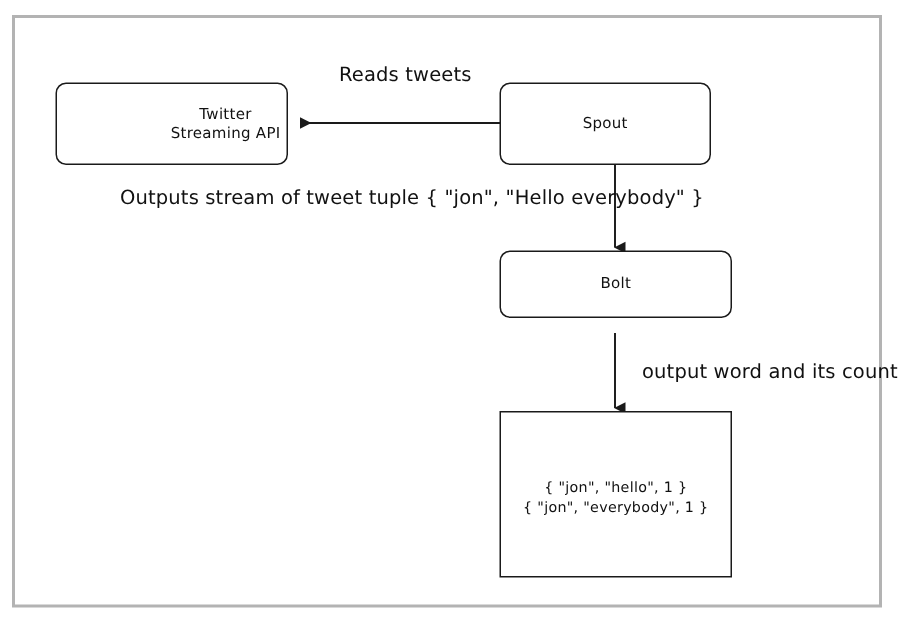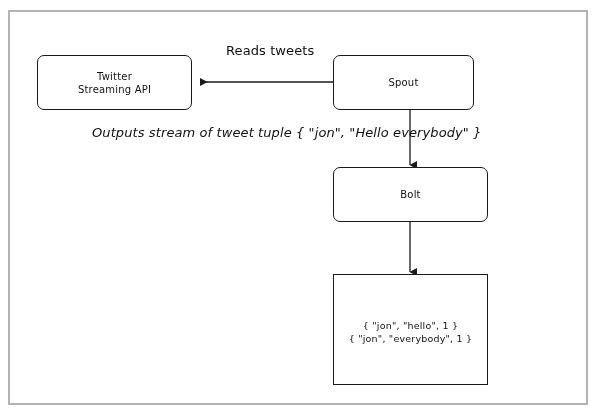--- a/index.html
+++ b/index.html
@@ -49,32 +49,33 @@
   }
   .node-label {
     white-space: pre-line;
     padding: 0 4px;
   }
   #node-twitter {
     left: 37px;
     top: 55px;
     width: 155px;
     height: 55px;
+    justify-content: flex-end;
   }
   #node-spout {
     left: 333px;
     top: 55px;
     width: 141px;
     height: 55px;
   }
   #node-bolt {
     left: 333px;
     top: 167px;
     width: 155px;
-    height: 55px;
+    height: 45px;
   }
   #node-result {
     left: 333px;
     top: 274px;
     width: 155px;
     height: 111px;
     align-items: flex-start;
     padding-top: 44px;
   }
   #result-text {
@@ -90,23 +91,22 @@
     font-size: 13px;
     line-height: 12px;
     white-space: nowrap;
     letter-spacing: 0.1px;
   }
   #label-reads-tweets {
     left: 226px;
     top: 45px;
   }
   #label-outputs-stream {
-    left: 92px;
+    left: 80px;
     top: 127px;
-    font-style: italic;
   }
   #label-output-word {
     left: 428px;
     top: 243px;
   }
   #edges-svg {
     position: absolute;
     left: 0;
     top: 0;
     width: 600px;
@@ -153,14 +153,15 @@
 
   <div class="node sharp" id="node-result">
     <span id="result-text">{ "jon", "hello", 1 }
 { "jon", "everybody", 1 }</span>
   </div>
 
   <div class="edge-label" id="label-reads-tweets">Reads tweets</div>
 
   <div class="edge-label" id="label-outputs-stream">Outputs stream of tweet tuple { "jon", "Hello everybody" }</div>
 
+  <div class="edge-label" id="label-output-word">output word and its count</div>
 
 </div>
 
 </body></html>

